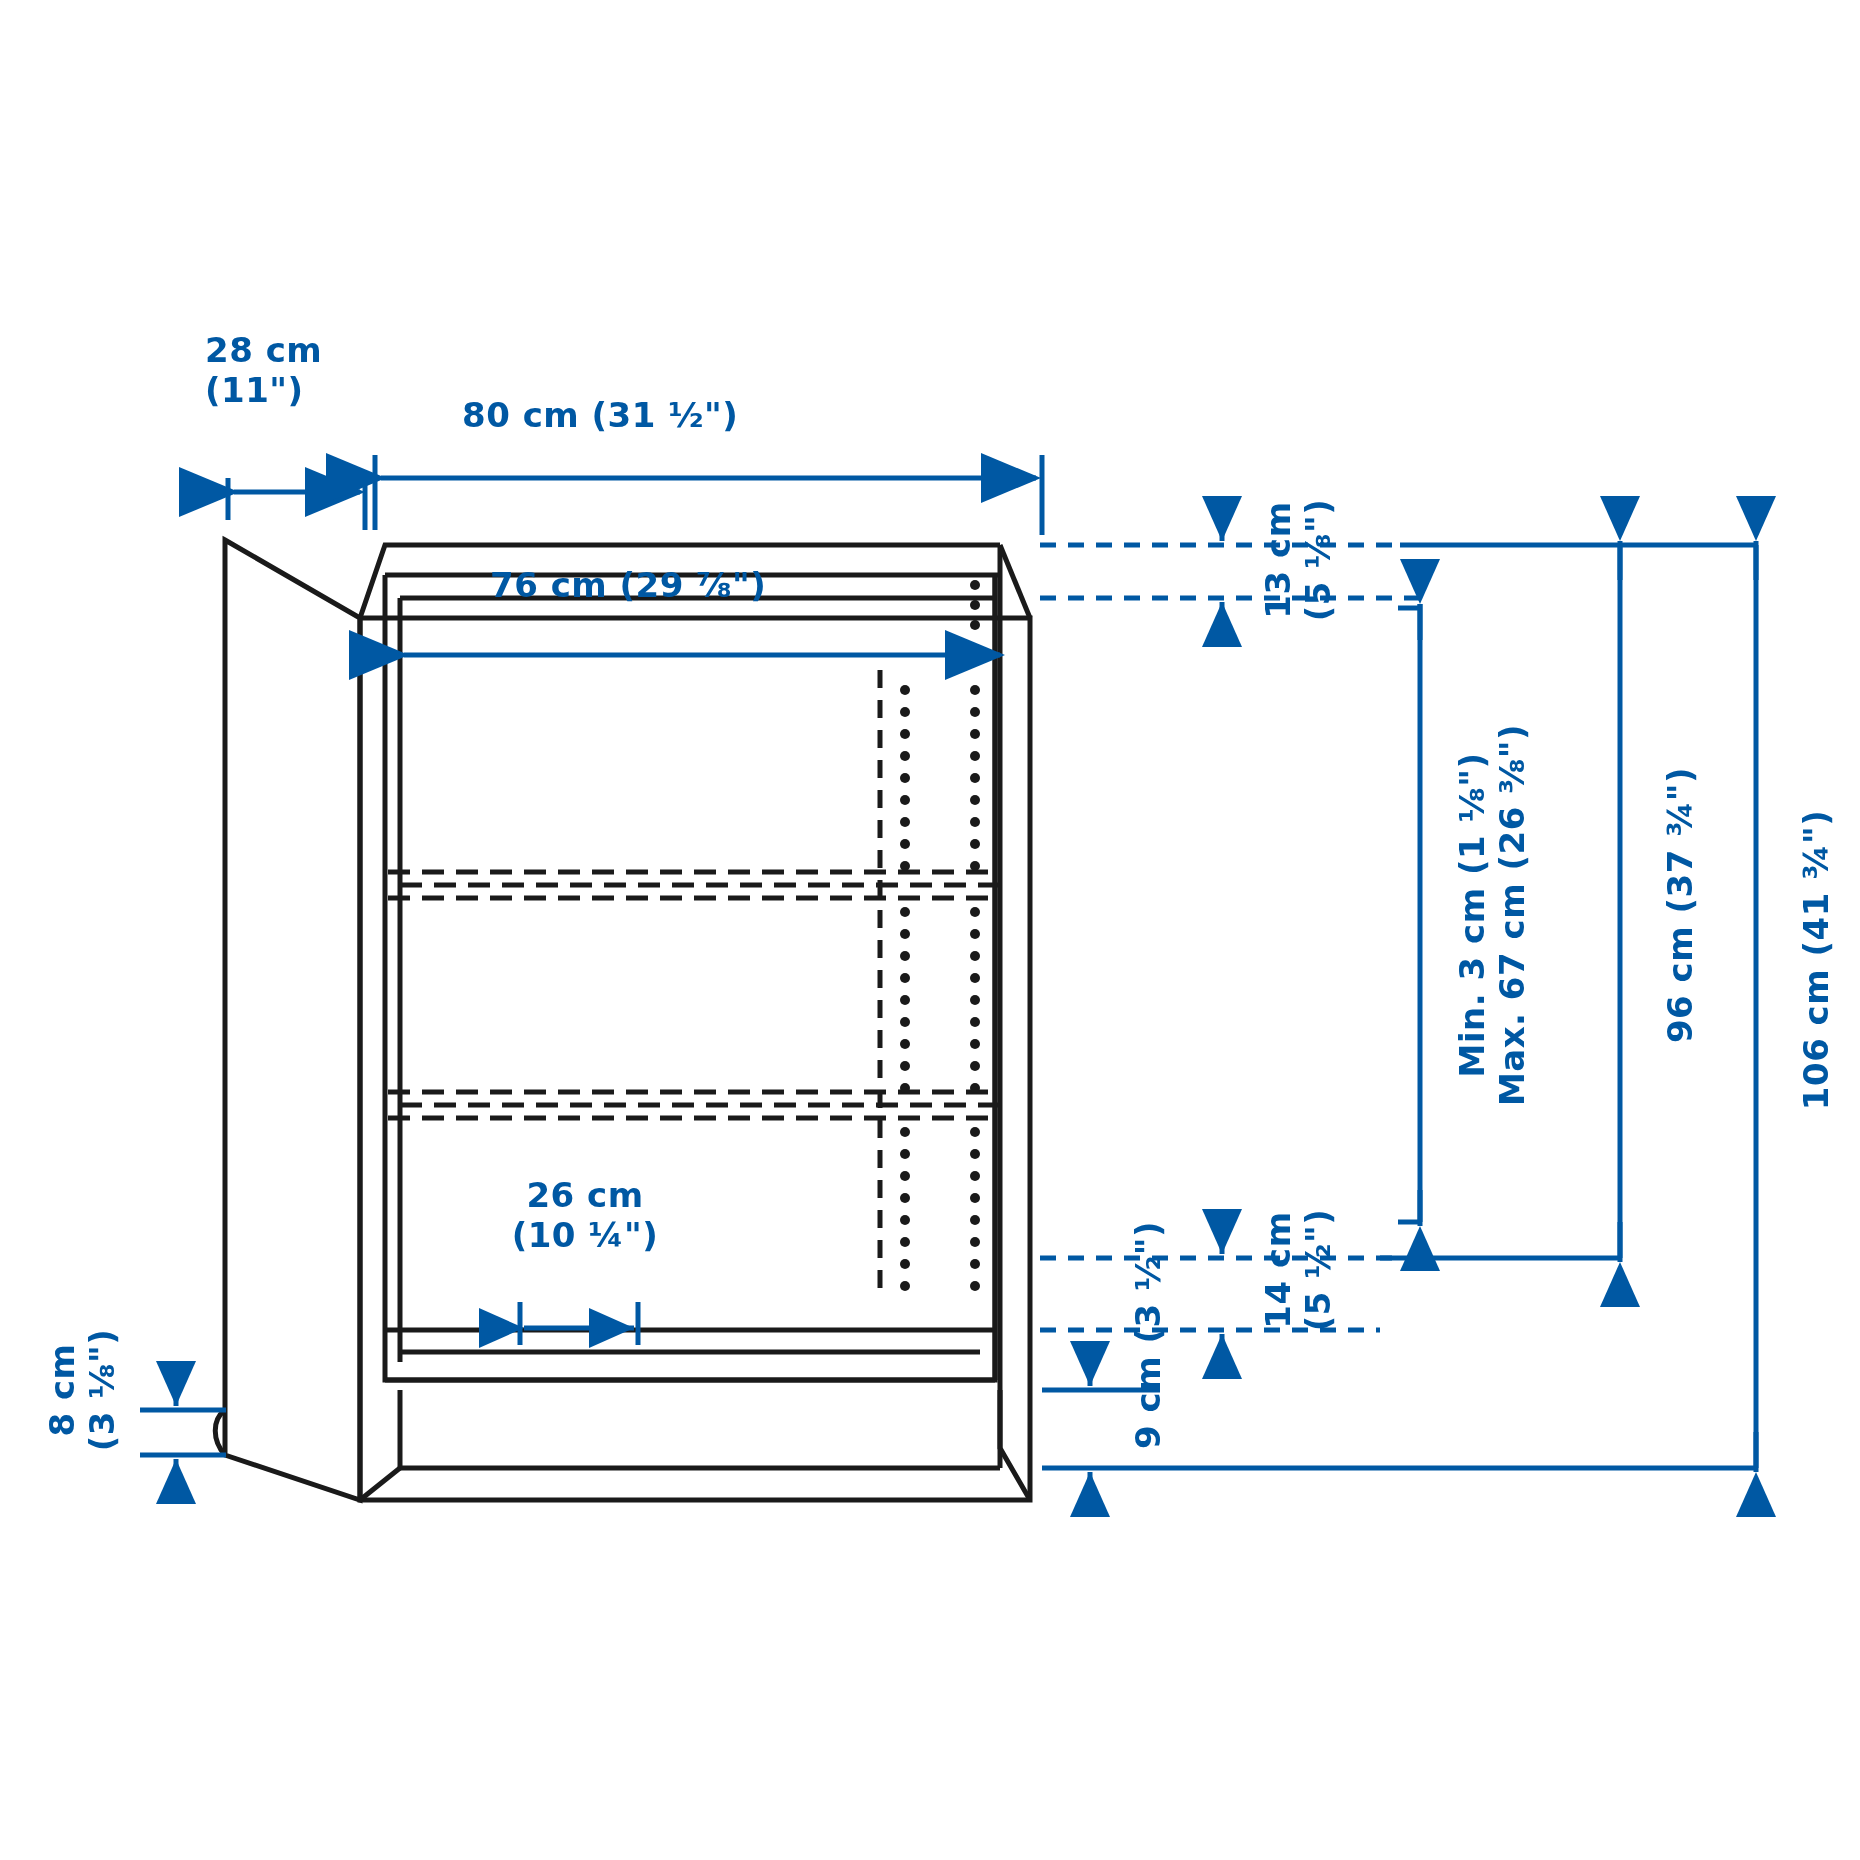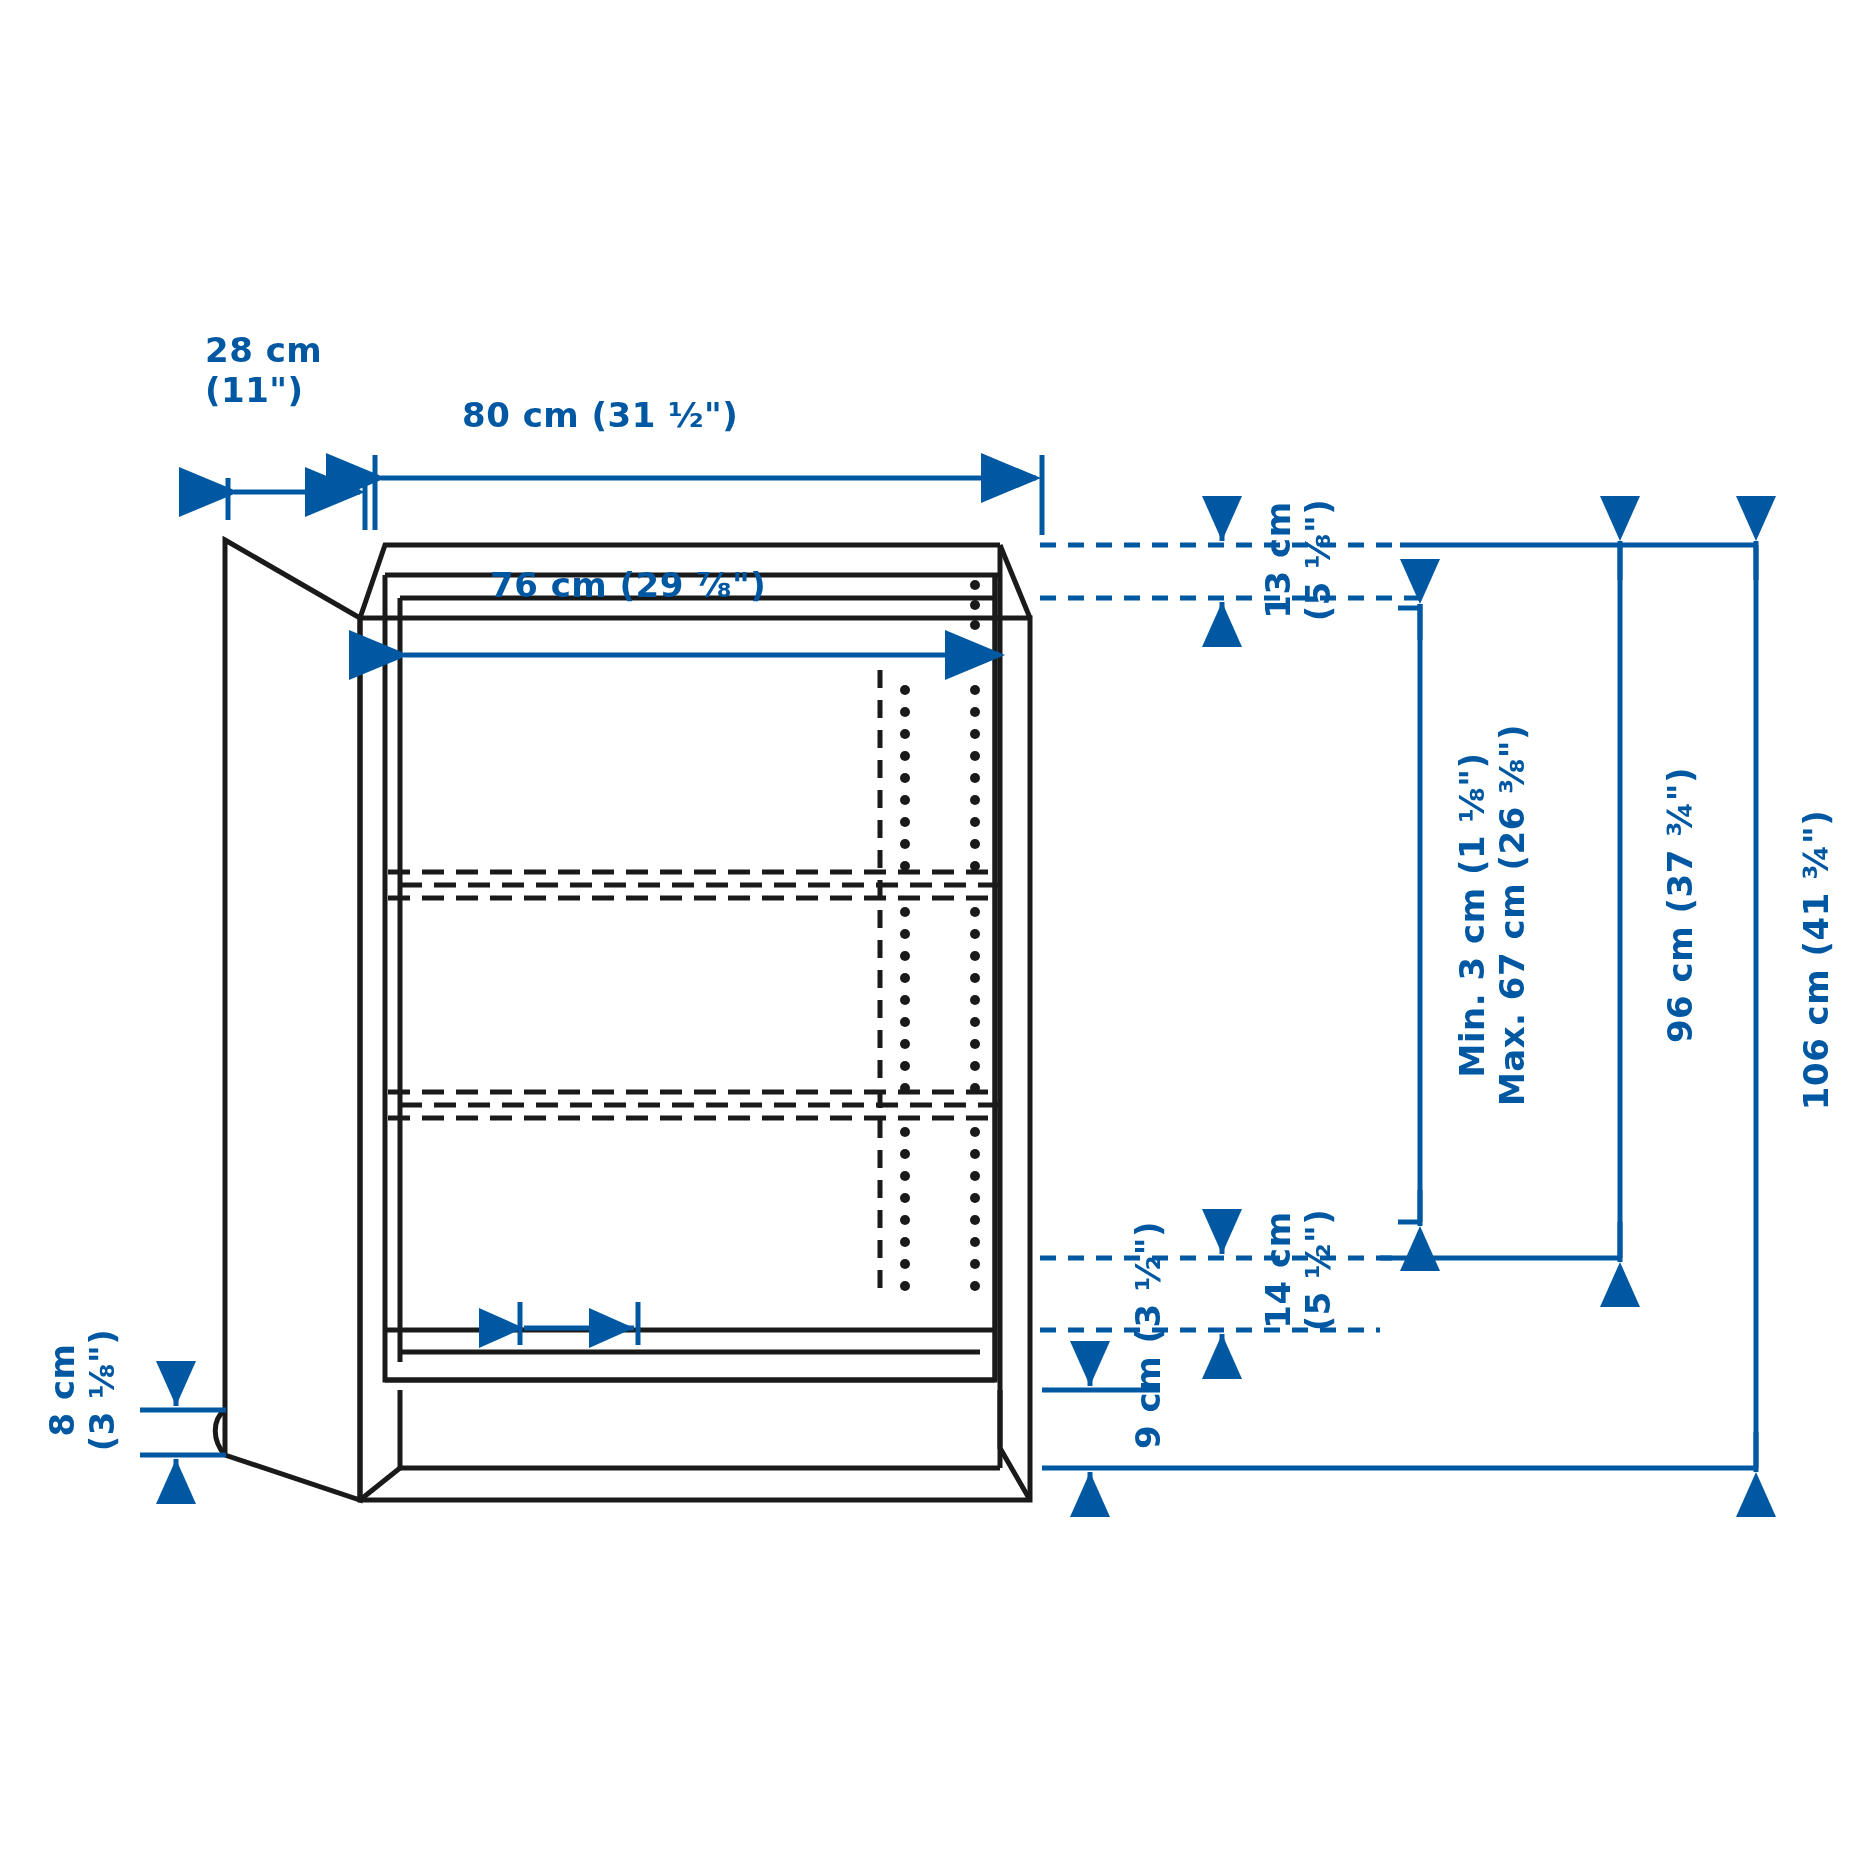--- a/index.html
+++ b/index.html
@@ -220,20 +220,22 @@
     </g>
   </svg>
 
   <div class="dim-label" style="left:205px; top:330px;">28 cm
 (11")</div>
 
   <div class="dim-label" style="left:462px; top:395px;">80 cm (31 ½")</div>
 
   <div class="dim-label" style="left:490px; top:565px;">76 cm (29 ⅞")</div>
 
+  <div class="dim-label center" style="left:470px; top:1175px; width:230px;">26 cm
+(10 ¼")</div>
 
   <div class="dim-label rot90 center" style="left:42px; top:1490px; width:200px;">8 cm
 (3 ⅛")</div>
 
   <div class="dim-label rot90 center" style="left:1258px; top:660px; width:200px;">13 cm
 (5 ⅛")</div>
 
   <div class="dim-label rot90 center" style="left:1258px; top:1370px; width:200px;">14 cm
 (5 ½")</div>
 

